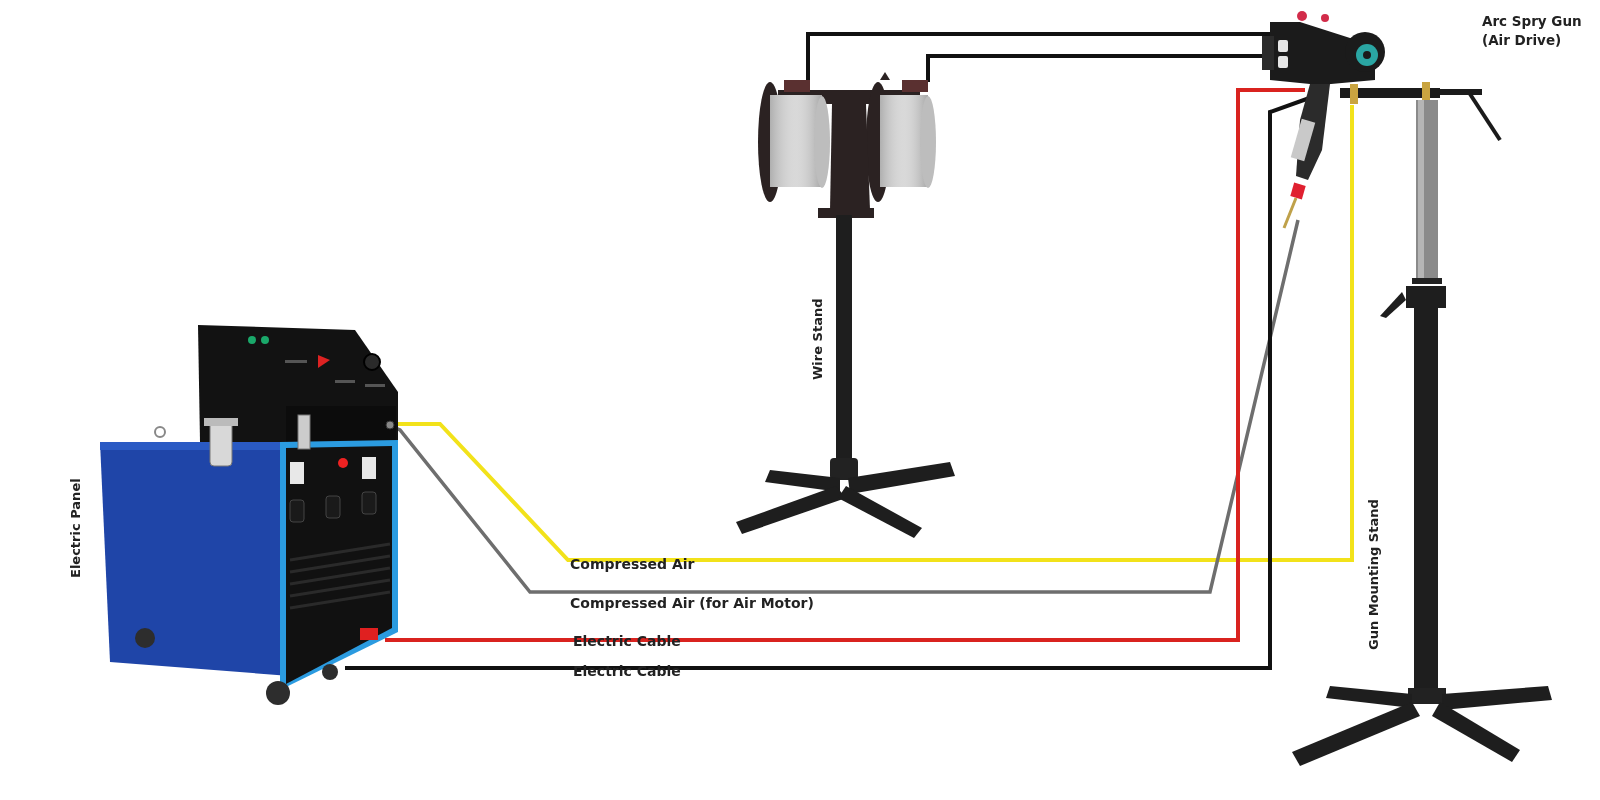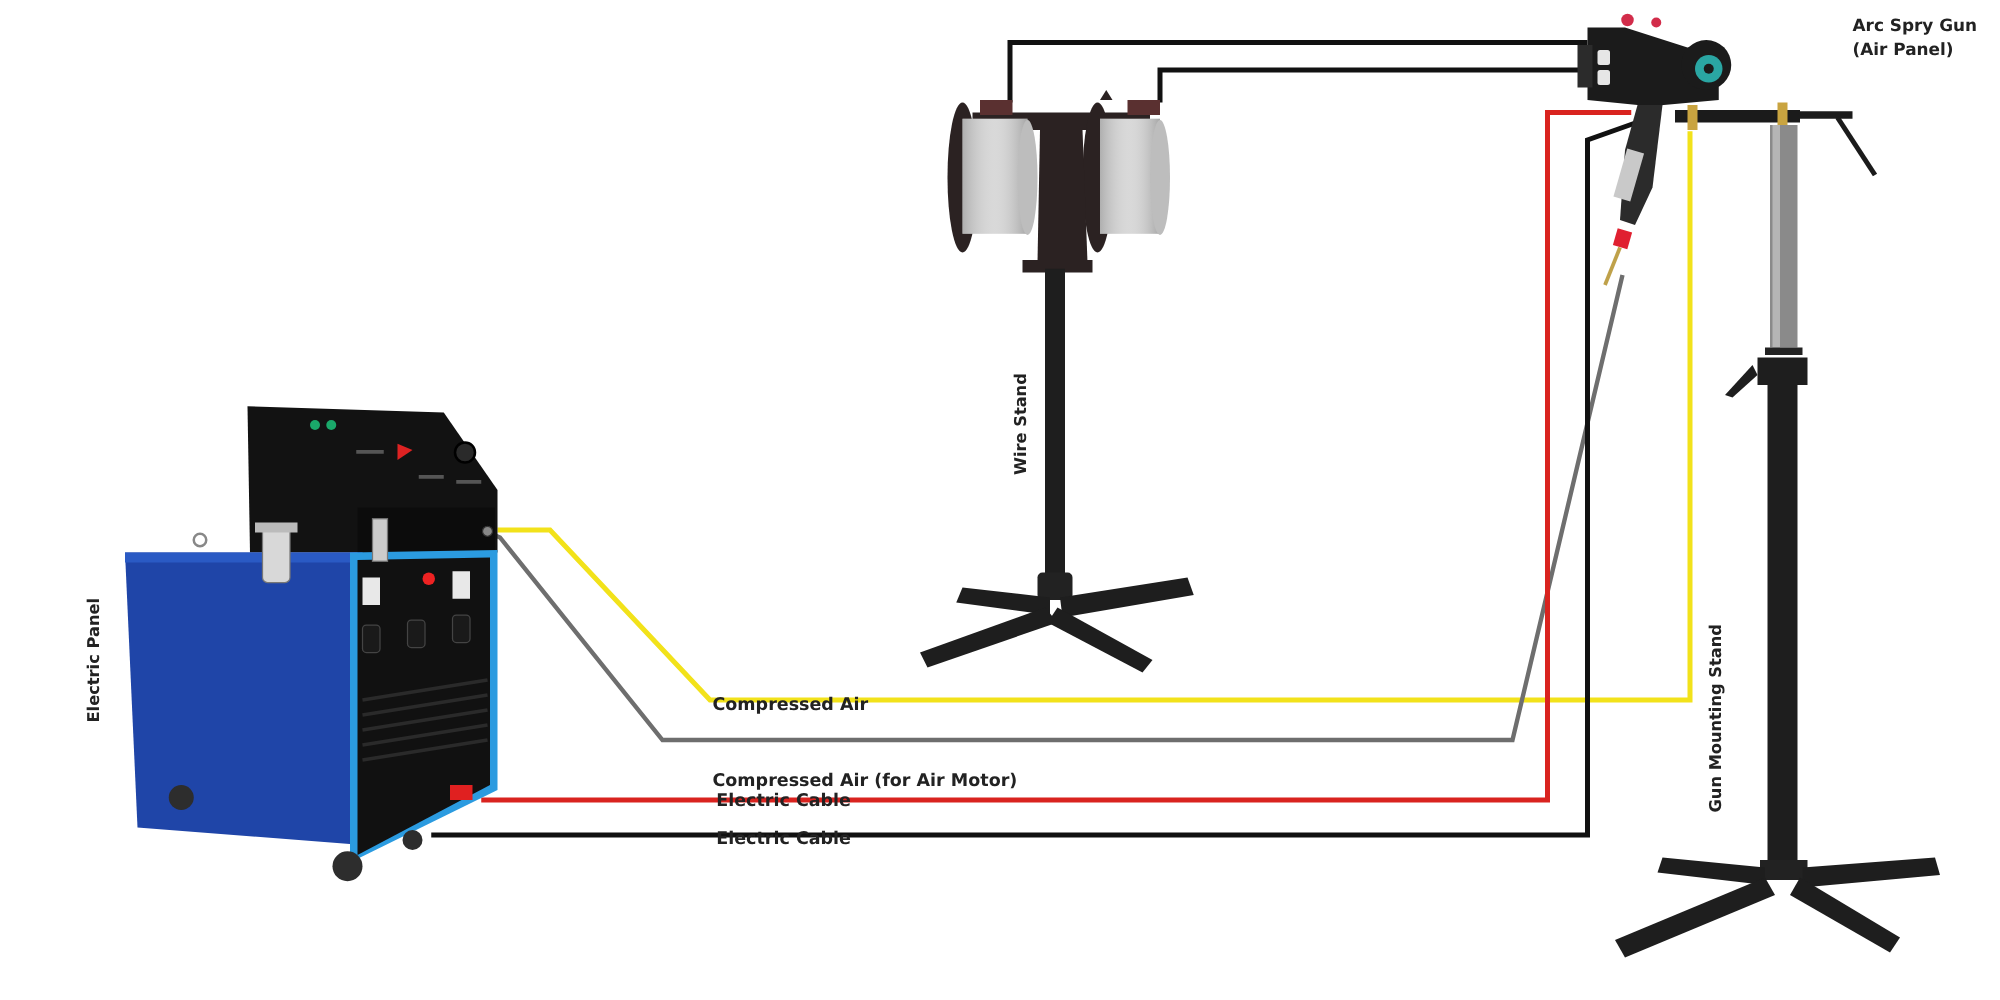--- a/index.html
+++ b/index.html
@@ -154,25 +154,25 @@
       <linearGradient id="spoolShade" x1="0" x2="1" y1="0" y2="0">
         <stop offset="0" stop-color="#9a9a9a" stop-opacity="0.6"></stop>
         <stop offset="0.5" stop-color="#ffffff" stop-opacity="0.2"></stop>
         <stop offset="1" stop-color="#8a8a8a" stop-opacity="0.6"></stop>
       </linearGradient>
     </defs>
   </svg>
 
   <div class="gun-title">
     <div>Arc Spry Gun</div>
-    <div>(Air Panel)</div>
+    <div>(Air Drive)</div>
   </div>
 
   <div class="vlbl" style="left:68px; top:578px;">Electric Panel</div>
   <div class="vlbl" style="left:810px; top:380px;">Wire Stand</div>
   <div class="vlbl" style="left:1366px; top:650px;">Gun Mounting Stand</div>
 
   <div class="lbl" style="left:570px; top:556px;text-align:center;">Compressed Air</div>
-  <div class="lbl" style="left:570px; top:617px;">Compressed Air (for Air Motor)</div>
+  <div class="lbl" style="left:570px; top:595px;">Compressed Air (for Air Motor)</div>
   <div class="lbl" style="left:573px; top:633px;">Electric Cable</div>
   <div class="lbl" style="left:573px; top:663px;">Electric Cable</div>
 
 </div>
 
 </body></html>

